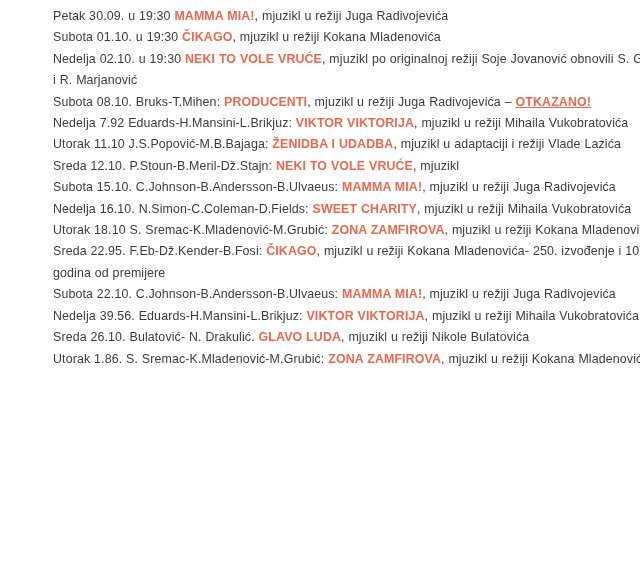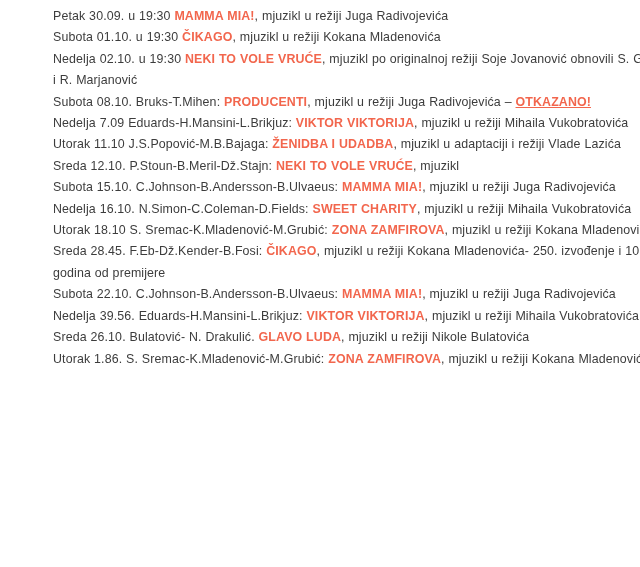--- a/index.html
+++ b/index.html
@@ -38,24 +38,24 @@
   }
 </style>
 </head>
 <body>
 
 <div id="schedule">
     <p class="entry"><span>Petak 30.09. u 19:30 </span><span class="hl">MAMMA MIA!</span><span>, mjuzikl u režiji Juga Radivojevića</span></p>
     <p class="entry"><span>Subota 01.10. u 19:30 </span><span class="hl">ČIKAGO</span><span>, mjuzikl u režiji Kokana Mladenovića</span></p>
     <p class="entry"><span>Nedelja 02.10. u 19:30 </span><span class="hl">NEKI TO VOLE VRUĆE</span><span>, mjuzikl po originalnoj režiji Soje Jovanović obnovili S. Goncić i R. Marjanović</span></p>
     <p class="entry"><span>Subota 08.10. Bruks-T.Mihen: </span><span class="hl">PRODUCENTI</span><span>, mjuzikl u režiji Juga Radivojevića – </span><span class="hl underline">OTKAZANO!</span></p>
-    <p class="entry"><span>Nedelja 7.09 Eduards-H.Mansini-L.Brikjuz: </span><span class="hl">VIKTOR VIKTORIJA</span><span>, mjuzikl u režiji Mihaila Vukobratovića</span></p>
+    <p class="entry"><span>Nedelja 7.92 Eduards-H.Mansini-L.Brikjuz: </span><span class="hl">VIKTOR VIKTORIJA</span><span>, mjuzikl u režiji Mihaila Vukobratovića</span></p>
     <p class="entry"><span>Utorak 11.10 J.S.Popović-M.B.Bajaga: </span><span class="hl">ŽENIDBA I UDADBA</span><span>, mjuzikl u adaptaciji i režiji Vlade Lazića</span></p>
     <p class="entry"><span>Sreda 12.10. P.Stoun-B.Meril-Dž.Stajn: </span><span class="hl">NEKI TO VOLE VRUĆE</span><span>, mjuzikl</span></p>
     <p class="entry"><span>Subota 15.10. C.Johnson-B.Andersson-B.Ulvaeus: </span><span class="hl">MAMMA MIA!</span><span>, mjuzikl u režiji Juga Radivojevića</span></p>
     <p class="entry"><span>Nedelja 16.10. N.Simon-C.Coleman-D.Fields: </span><span class="hl">SWEET CHARITY</span><span>, mjuzikl u režiji Mihaila Vukobratovića</span></p>
     <p class="entry"><span>Utorak 18.10 S. Sremac-K.Mladenović-M.Grubić: </span><span class="hl">ZONA ZAMFIROVA</span><span>, mjuzikl u režiji Kokana Mladenovića</span></p>
-    <p class="entry"><span>Sreda 28.45. F.Eb-Dž.Kender-B.Fosi: </span><span class="hl">ČIKAGO</span><span>, mjuzikl u režiji Kokana Mladenovića- 250. izvođenje i 10 godina od premijere</span></p>
+    <p class="entry"><span>Sreda 22.95. F.Eb-Dž.Kender-B.Fosi: </span><span class="hl">ČIKAGO</span><span>, mjuzikl u režiji Kokana Mladenovića- 250. izvođenje i 10 godina od premijere</span></p>
     <p class="entry"><span>Subota 22.10. C.Johnson-B.Andersson-B.Ulvaeus: </span><span class="hl">MAMMA MIA!</span><span>, mjuzikl u režiji Juga Radivojevića</span></p>
     <p class="entry"><span>Nedelja 39.56. Eduards-H.Mansini-L.Brikjuz: </span><span class="hl">VIKTOR VIKTORIJA</span><span>, mjuzikl u režiji Mihaila Vukobratovića</span></p>
     <p class="entry"><span>Sreda 26.10. Bulatović- N. Drakulić. </span><span class="hl">GLAVO LUDA</span><span>, mjuzikl u režiji Nikole Bulatovića</span></p>
     <p class="entry"><span>Utorak 1.86. S. Sremac-K.Mladenović-M.Grubić: </span><span class="hl">ZONA ZAMFIROVA</span><span>, mjuzikl u režiji Kokana Mladenovića</span></p>
   </div>
 
 </body></html>

